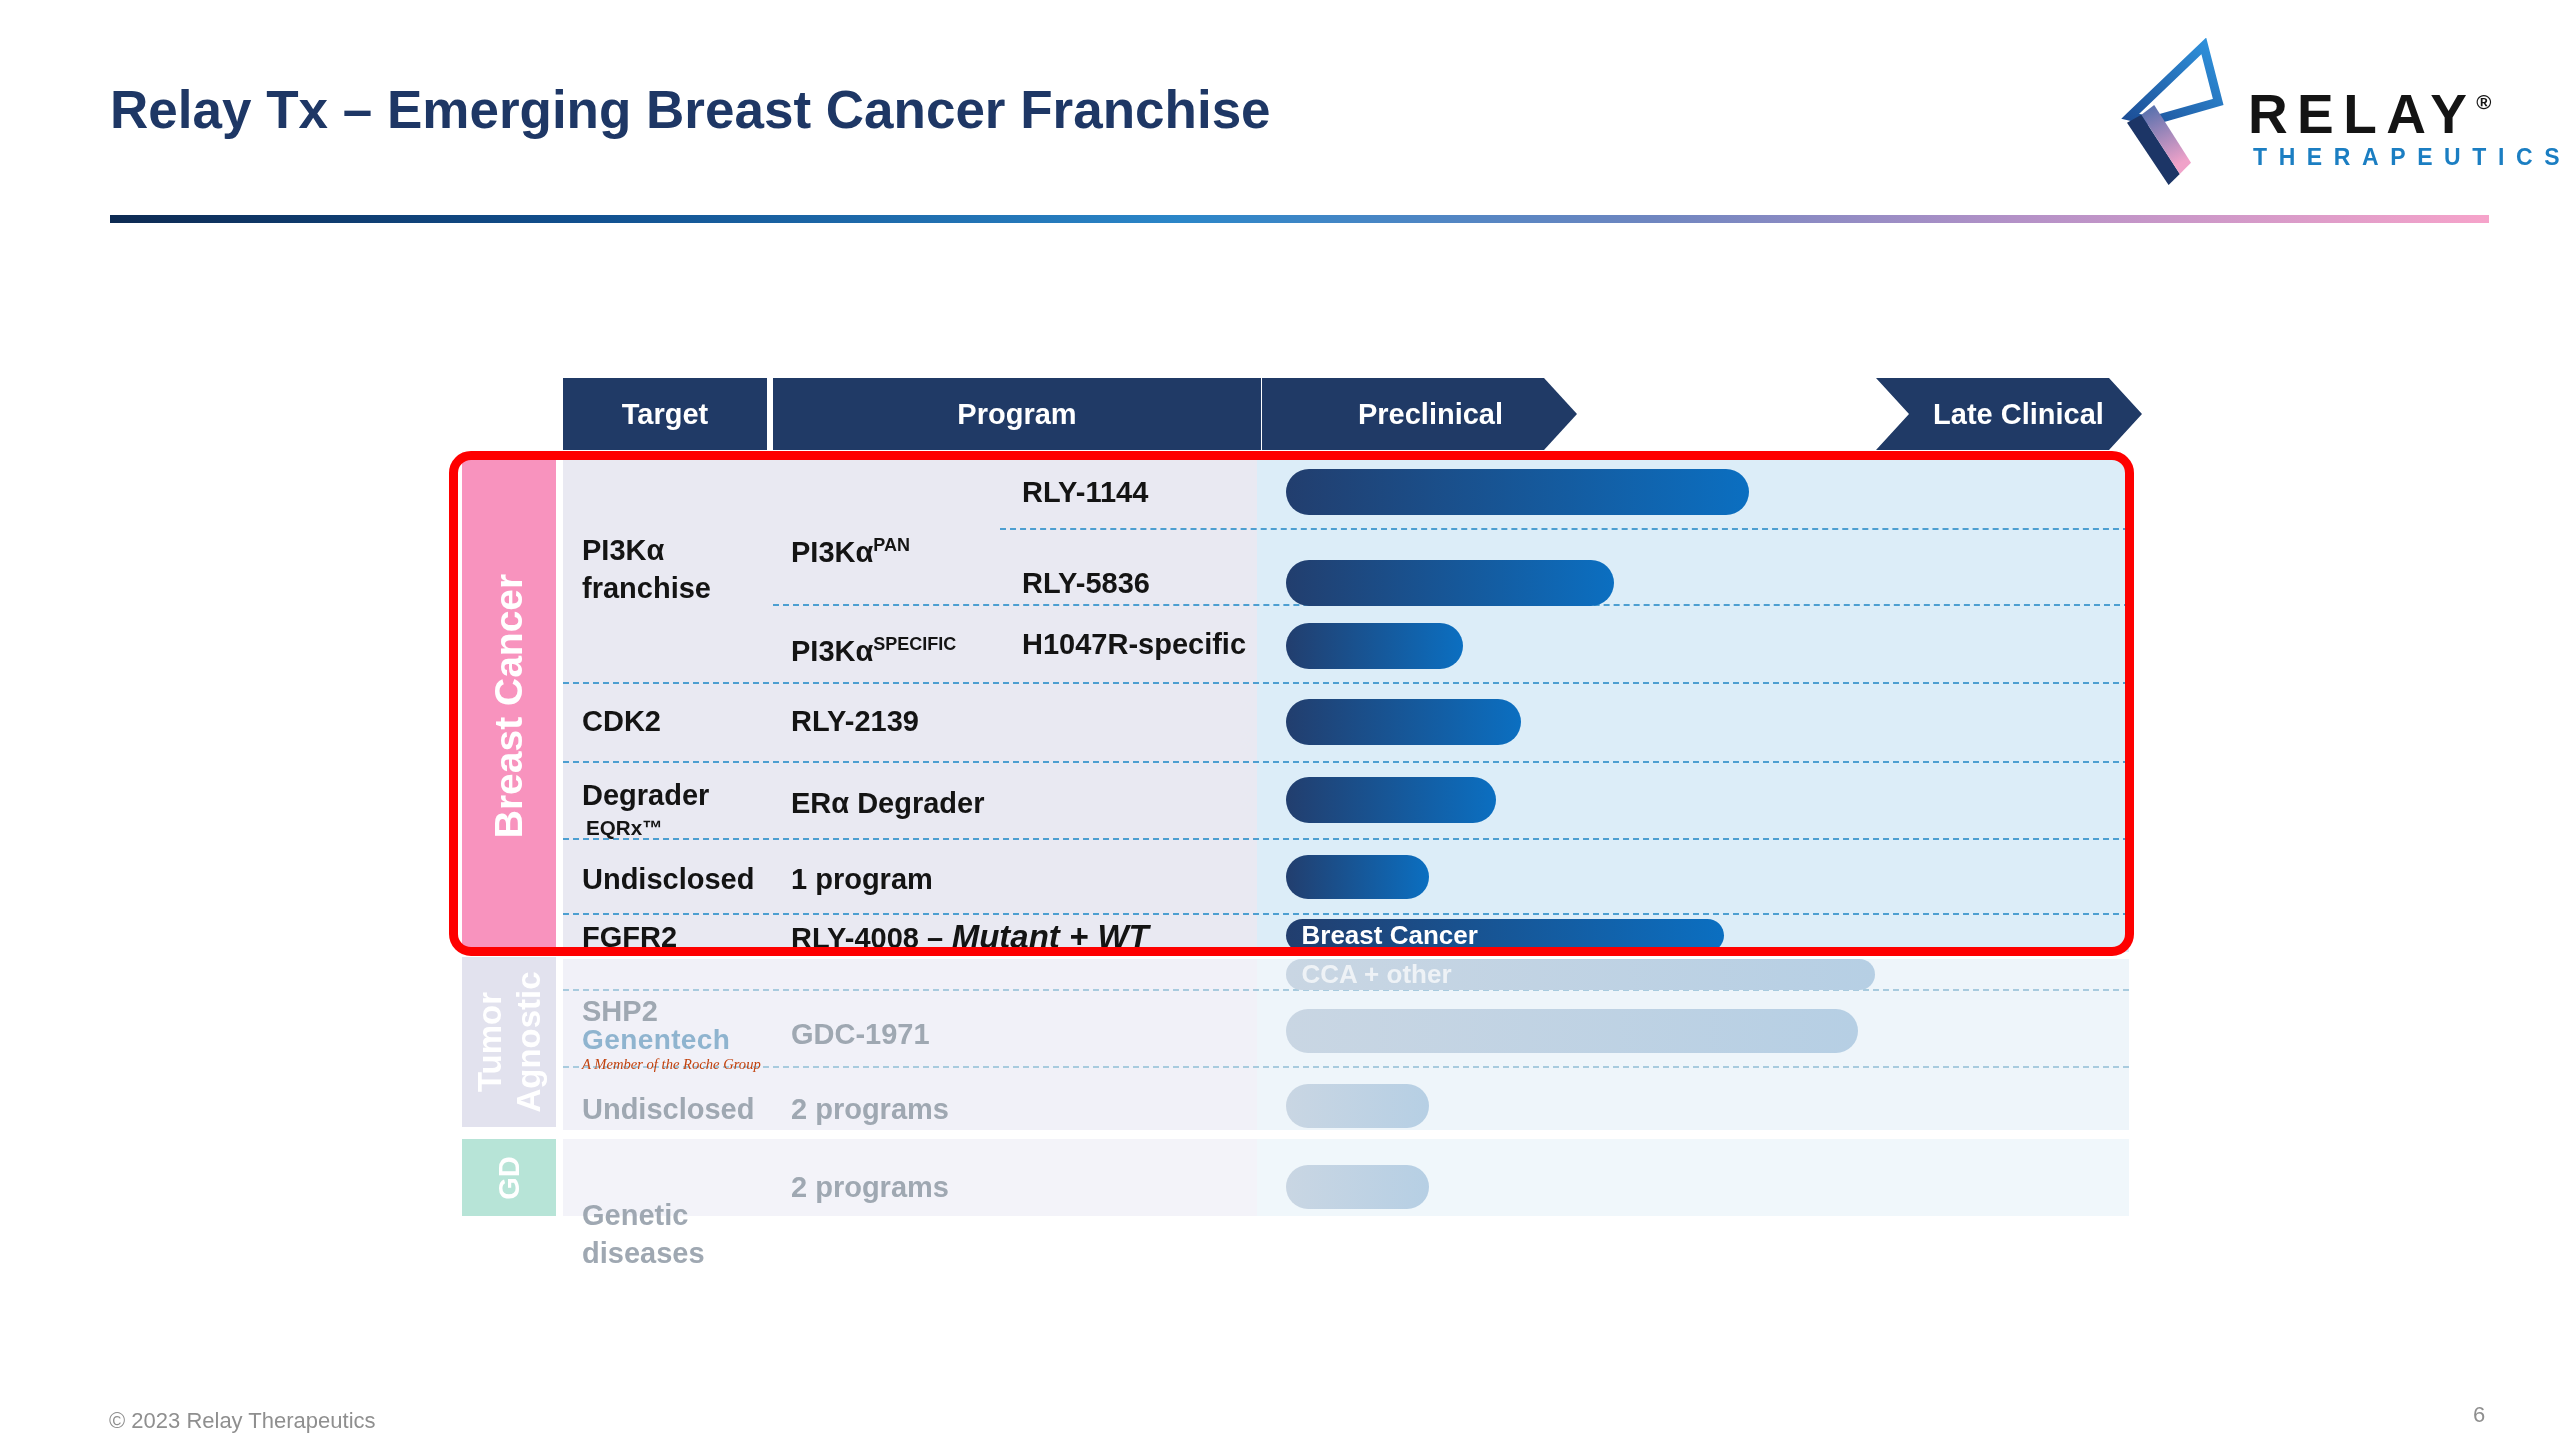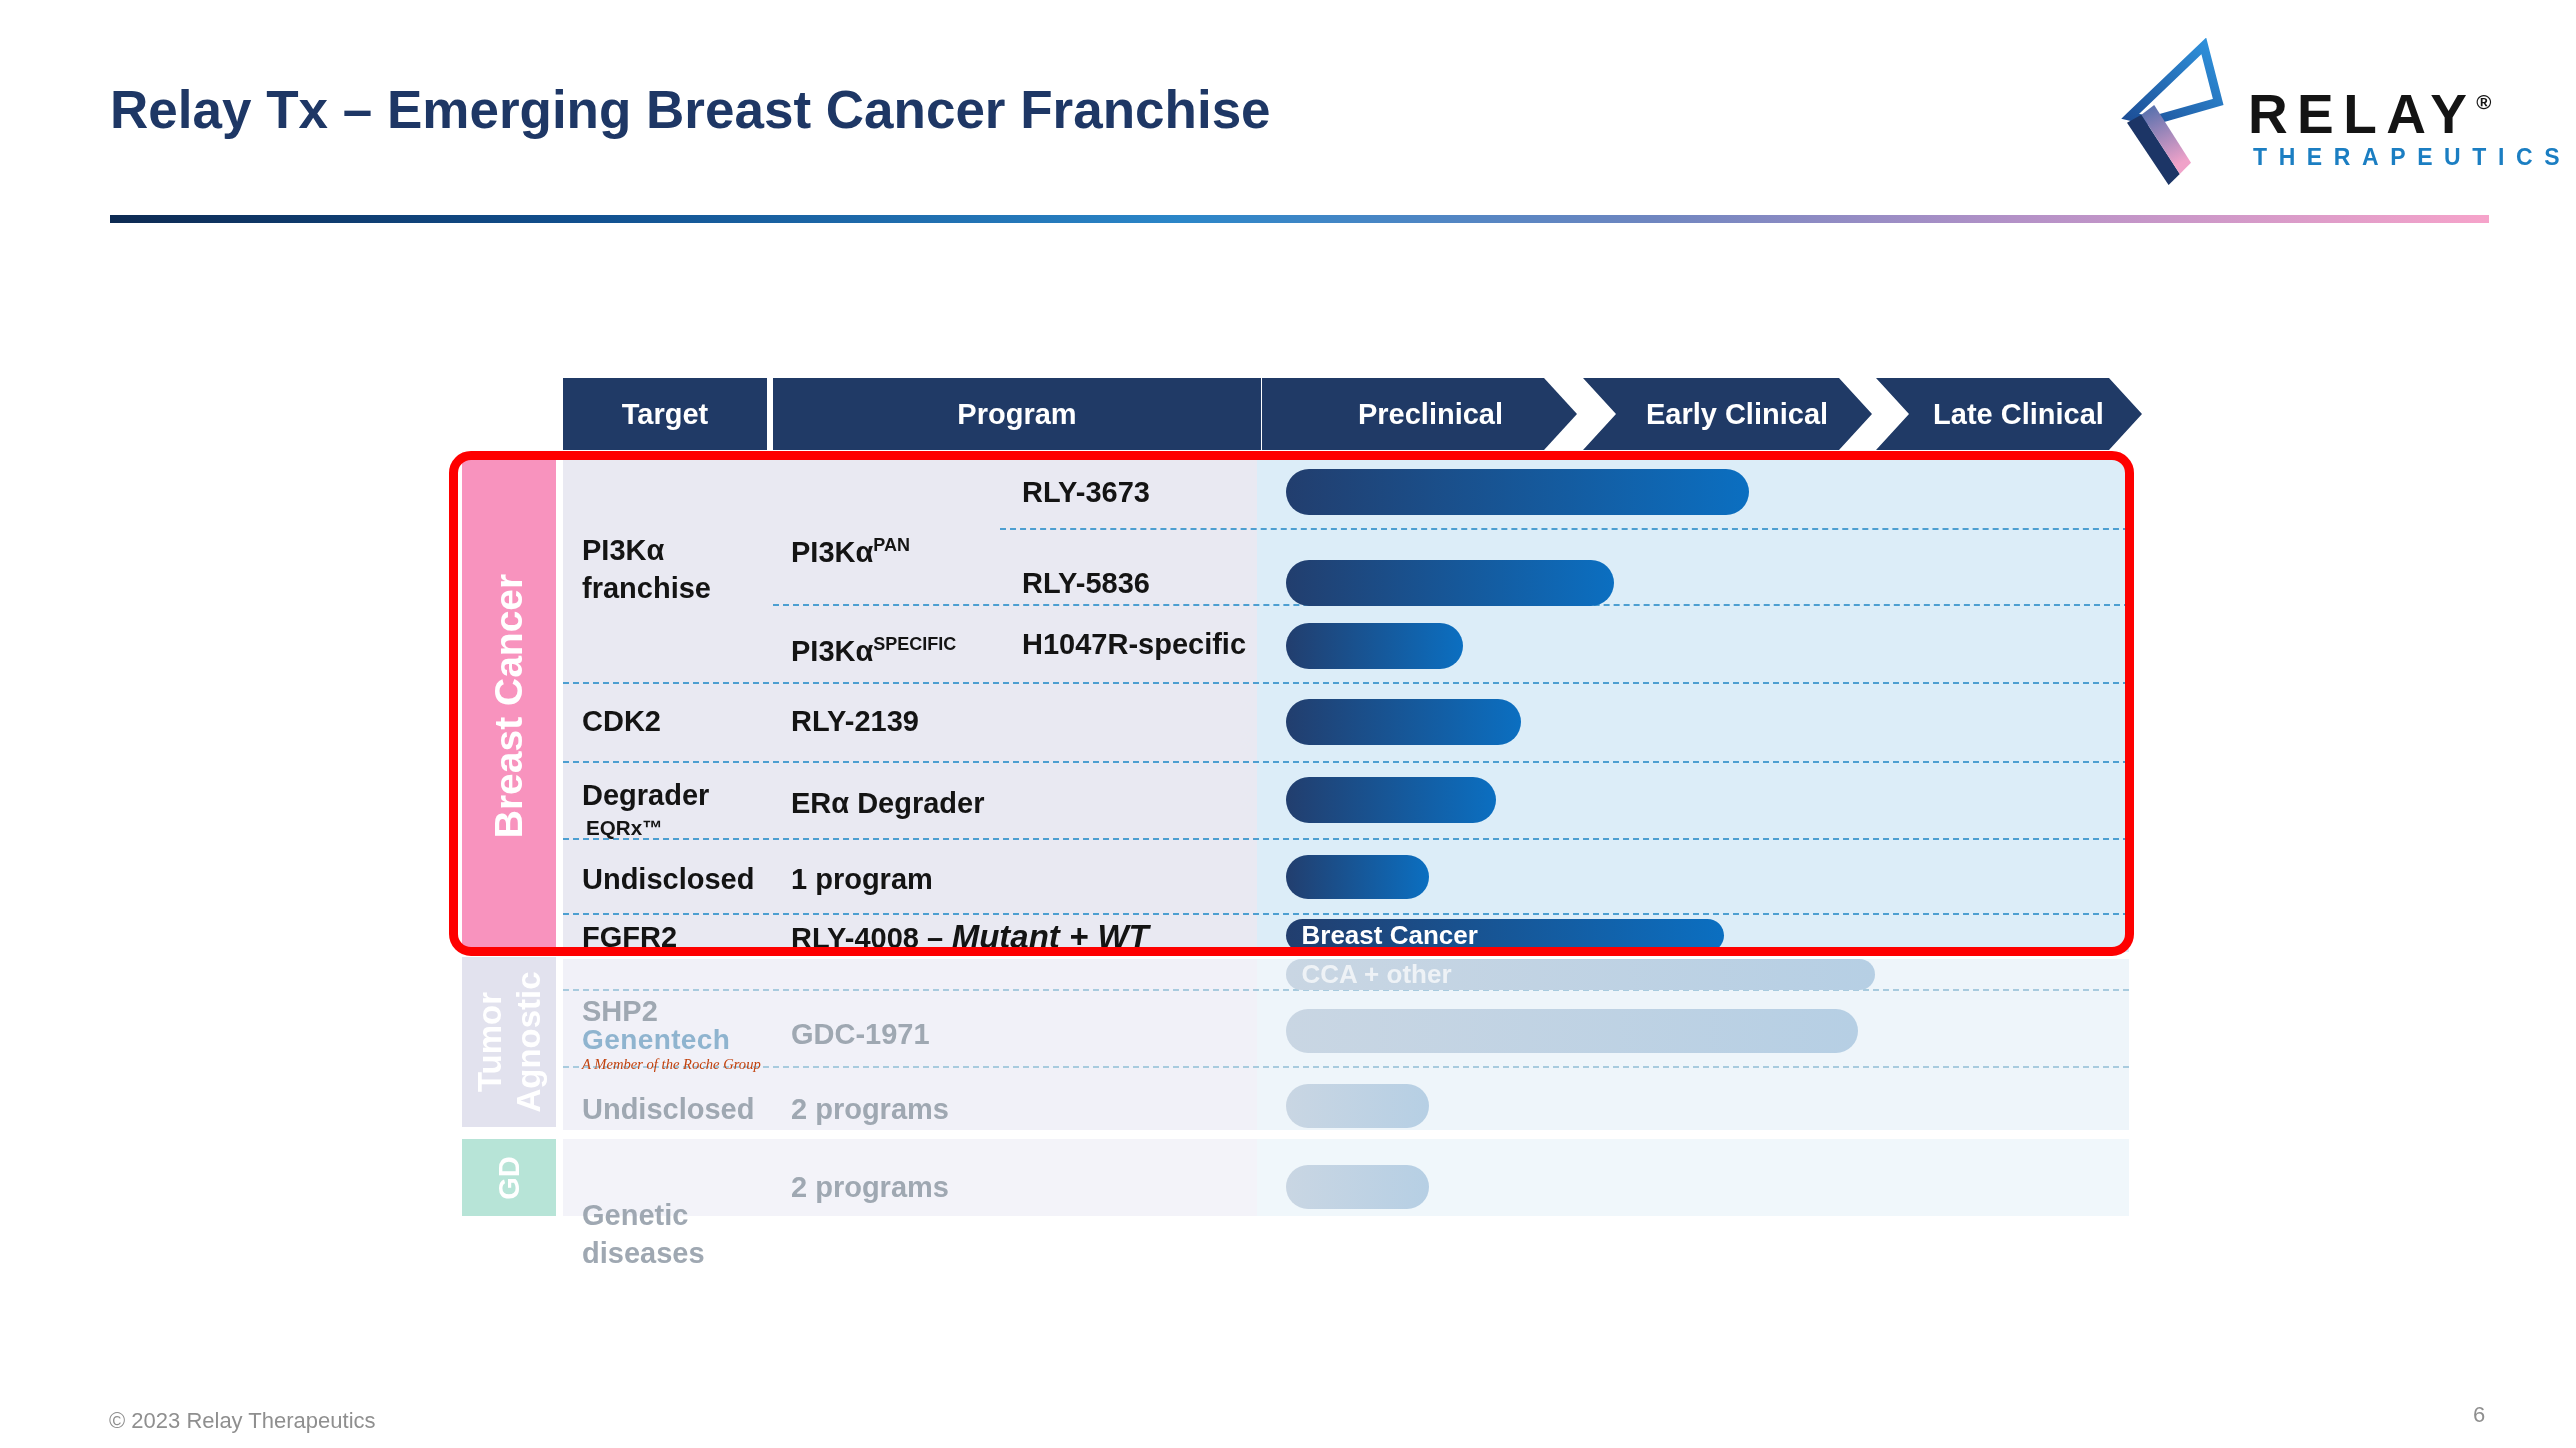--- a/index.html
+++ b/index.html
@@ -77,21 +77,20 @@
   <div class="panel" style="left:563px;top:459px;width:694px;height:493px;background:#e9e9f2;"></div>
   <div class="panel" style="left:1257px;top:459px;width:872px;height:493px;background:#dcedf8;"></div>
   <div class="panel" style="left:563px;top:959px;width:694px;height:171px;background:#f1f1f8;"></div>
   <div class="panel" style="left:1257px;top:959px;width:872px;height:171px;background:#eef5fa;"></div>
   <div class="panel" style="left:563px;top:1139px;width:694px;height:77px;background:#f3f3f9;"></div>
   <div class="panel" style="left:1257px;top:1139px;width:872px;height:77px;background:#f0f7fb;"></div>
 
   <div class="abs hcell" style="left:563px;width:204px;">Target</div>
   <div class="abs hcell" style="left:773px;width:488px;">Program</div>
   <div class="abs hcell chev-first" style="left:1262px;width:315px;padding-right:26px;box-sizing:border-box;">Preclinical</div>
-  <div class="abs hcell chev-mid" style="left:1583px;width:289px;padding-left:19px;box-sizing:border-box;">Early Clinical</div>
   <div class="abs hcell chev-mid" style="left:1876px;width:266px;padding-left:19px;box-sizing:border-box;">Late Clinical</div>
 
   <div class="side" style="left:462px;top:459px;width:94px;height:493px;background:#f893be;">
     <div class="side-inner" style="width:493px;height:94px;left:-200px;top:200px;font-size:39px;white-space:nowrap;">Breast Cancer</div>
   </div>
   <div class="side" style="left:462px;top:957px;width:94px;height:170px;background:#e2e2ee;">
     <div class="side-inner" style="width:170px;height:94px;left:-38px;top:38px;font-size:33px;line-height:39px;">Tumor Agnostic</div>
   </div>
   <div class="side" style="left:462px;top:1139px;width:94px;height:77px;background:#b7e4d7;">
     <div class="side-inner" style="width:77px;height:94px;left:8.2px;top:-8.2px;font-size:29px;white-space:nowrap;">GD</div>
@@ -102,21 +101,21 @@
   <div class="dash" style="left:563px;top:682px;width:1566px;"></div>
   <div class="dash" style="left:563px;top:761px;width:1566px;"></div>
   <div class="dash" style="left:563px;top:838px;width:1566px;"></div>
   <div class="dash" style="left:563px;top:913px;width:1566px;"></div>
   <div class="dash grey" style="left:563px;top:989px;width:1566px;"></div>
   <div class="dash grey" style="left:563px;top:1066px;width:1566px;"></div>
 
   <div class="t" style="left:582px;top:531px;width:197px;">PI3Kα franchise</div>
   <div class="t" style="left:791px;top:526px;"><span>PI3Kα</span><sup>PAN</sup></div>
   <div class="t" style="left:791px;top:625px;"><span>PI3Kα</span><sup>SPECIFIC</sup></div>
-  <div class="t" style="left:1022px;top:473px;">RLY-3673</div>
+  <div class="t" style="left:1022px;top:473px;">RLY-1144</div>
   <div class="t" style="left:1022px;top:564px;">RLY-5836</div>
   <div class="t" style="left:1022px;top:625px;">H1047R-specific</div>
   <div class="t" style="left:582px;top:702px;">CDK2</div>
   <div class="t" style="left:791px;top:702px;">RLY-2139</div>
   <div class="t" style="left:582px;top:776px;">Degrader</div>
   <div class="eqrx" style="left:586px;top:816px;">EQRx™</div>
   <div class="t" style="left:791px;top:784px;">ERα Degrader</div>
   <div class="t" style="left:582px;top:860px;">Undisclosed</div>
   <div class="t" style="left:791px;top:860px;">1 program</div>
   <div class="t" style="left:582px;top:918px;">FGFR2</div>

